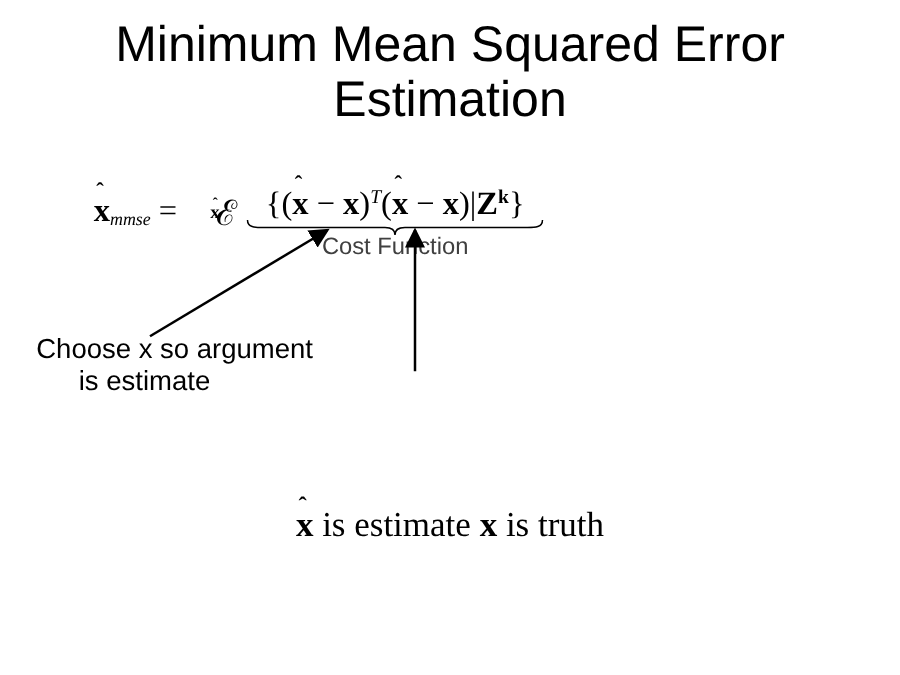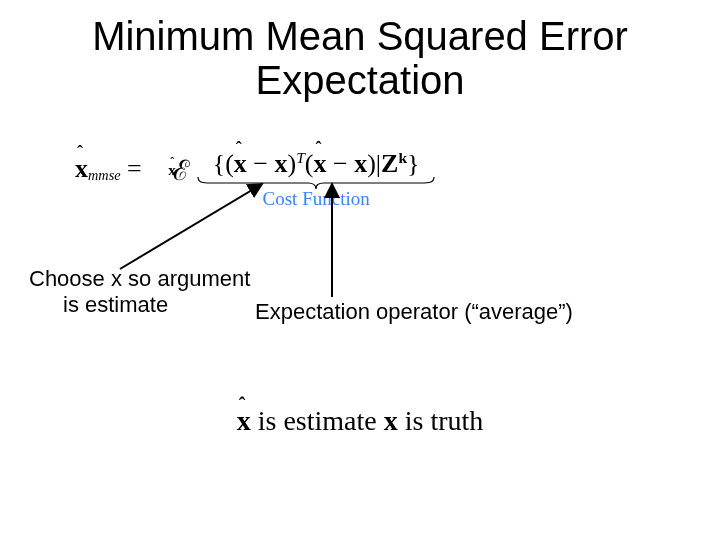--- a/index.html
+++ b/index.html
@@ -71,23 +71,23 @@
   .brace-wrap {
     display: inline-block;
     vertical-align: top;
     text-align: center;
     line-height: 1;
   }
   .brace-content { display: inline-block; }
   .underbrace-svg { display: block; margin: -2px auto 0 auto; }
   .brace-label {
     display: block;
-    color: #3b82f6;
+    color: #404040;
     font-size: 19px;
-    font-family: Liberation Serif, serif;
+    font-family: Liberation Sans, sans-serif;
     margin-top: 0;
   }
   .script-E { font-family: "Times New Roman", Times, serif; font-size: 28px; }
   
   .arrows {
     position: absolute;
     top: 0;
     left: 0;
   }
   .caption1 {
@@ -116,21 +116,21 @@
   }
   .bottomline .xhat .hat { left: 2px; top: -11px; font-size: 20px; }
 </style>
 </head>
 <body>
 
 <div class="slide">
 
   <div class="title">
     <span>Minimum Mean Squared Error</span><br>
-    <span>Expectation</span>
+    <span>Estimation</span>
   </div>
 
   <div class="equation">
     
     <span class="eq-inline xhat">
       <span class="hat" style="left:2px; top:-12px; font-size:18px;">ˆ</span>
       <span class="bold">x</span>
     </span><span class="sub">mmse</span>
     <span class="eq-inline"> = </span>
     
@@ -164,21 +164,20 @@
 
     <line x1="120" y1="269" x2="262" y2="184" stroke="#000" stroke-width="2" marker-end="url(#arrowhead)"></line>
 
     <line x1="332" y1="297" x2="332" y2="184" stroke="#000" stroke-width="2" marker-end="url(#arrowhead)"></line>
   </svg>
 
   <div class="caption1">
     <span>Choose x so argument</span><br>
     <span style="padding-left:34px; display:inline-block;">is estimate</span>
   </div>
-  <div class="caption2">Expectation operator (“average”)</div>
 
   <div class="bottomline">
     <span class="xhat" style="position:relative;">
       <span class="hat">ˆ</span>
       <span class="bold">x</span>
     </span>
     <span> is estimate </span>
     <span class="bold">x</span>
     <span> is truth</span>
   </div>

